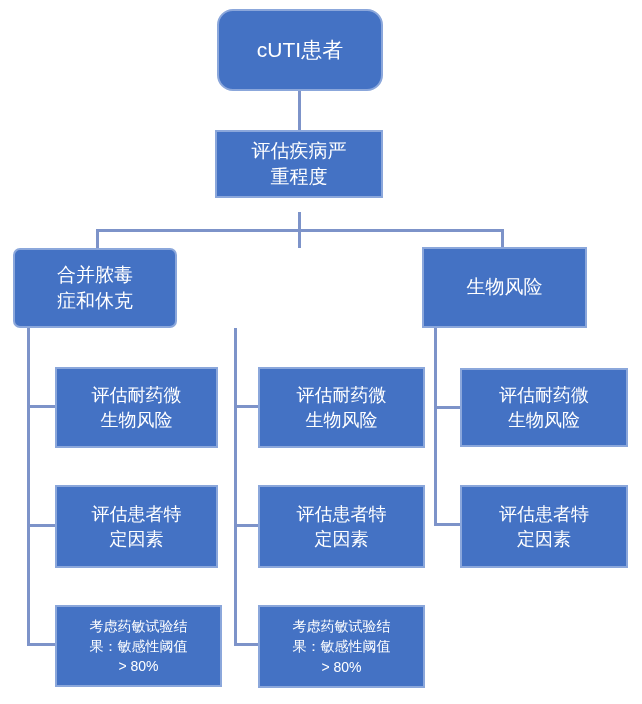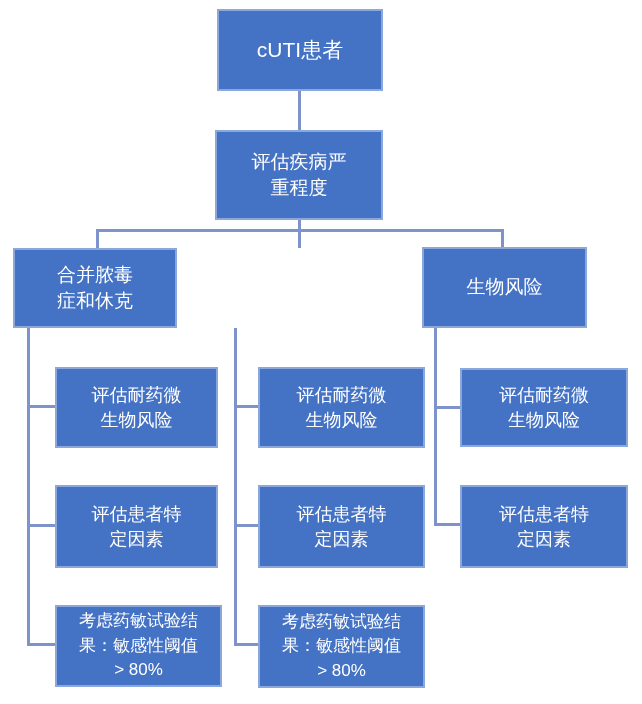--- a/index.html
+++ b/index.html
@@ -21,35 +21,35 @@
     background: var(--box-fill, #4472C4);
     border: 2px solid var(--box-border, #8BA7DB);
     color: var(--text-color, #ffffff);
     display: flex;
     align-items: center;
     justify-content: center;
     text-align: center;
     white-space: pre-line;
     line-height: 1.38;
   }
-  .node.lg  { font-size: 21px; }
+  .node.lg  { font-size: 21px; border-radius: 16px; }
   .node.md  { font-size: 19px; }
   .node.sm  { font-size: 18px; }
-  .node.xs  { font-size: 17px; line-height: 1.45; }
+  .node.xs  { font-size: 14px; line-height: 1.45; }
   .conn {
     position: absolute;
     background: var(--connector, #7D93C9);
   }
   .v { width: 3px; }
   .h { height: 3px; }
 
   
   #n-patient        { left: 217px; top:   9px; width: 166px; height: 82px; }
-  #n-severity       { left: 215px; top: 130px; width: 168px; height: 90px; }
-  #n-sepsis-shock   { left:  13px; top: 248px; width: 164px; height: 80px; }
+  #n-severity       { left: 215px; top: 130px; width: 168px; height: 68px; }
+  #n-sepsis-shock   { left:  13px; top: 248px; width: 164px; height: 80px; border-radius: 7px; }
   #n-sepsis         { left: 217px; top: 248px; width: 165px; height: 80px; }
   #n-no-sepsis      { left: 422px; top: 247px; width: 165px; height: 81px; }
   #n-resist-l       { left:  55px; top: 367px; width: 163px; height: 81px; }
   #n-resist-m       { left: 258px; top: 367px; width: 167px; height: 81px; }
   #n-resist-r       { left: 460px; top: 368px; width: 168px; height: 79px; }
   #n-factors-l      { left:  55px; top: 485px; width: 163px; height: 83px; }
   #n-factors-m      { left: 258px; top: 485px; width: 167px; height: 83px; }
   #n-factors-r      { left: 460px; top: 485px; width: 168px; height: 83px; }
   #n-suscept-l      { left:  55px; top: 605px; width: 167px; height: 82px; }
   #n-suscept-m      { left: 258px; top: 605px; width: 167px; height: 83px; }

